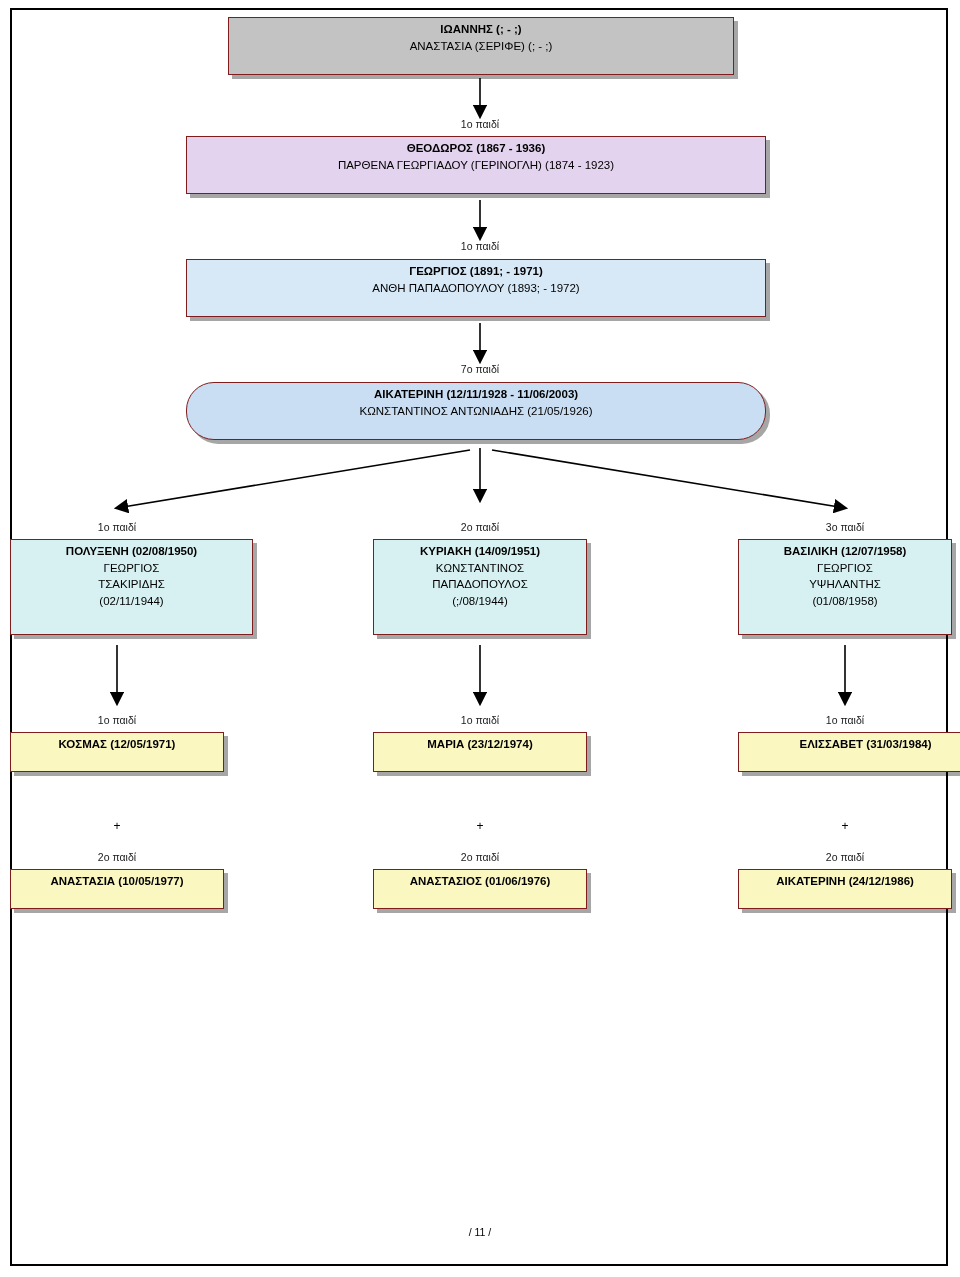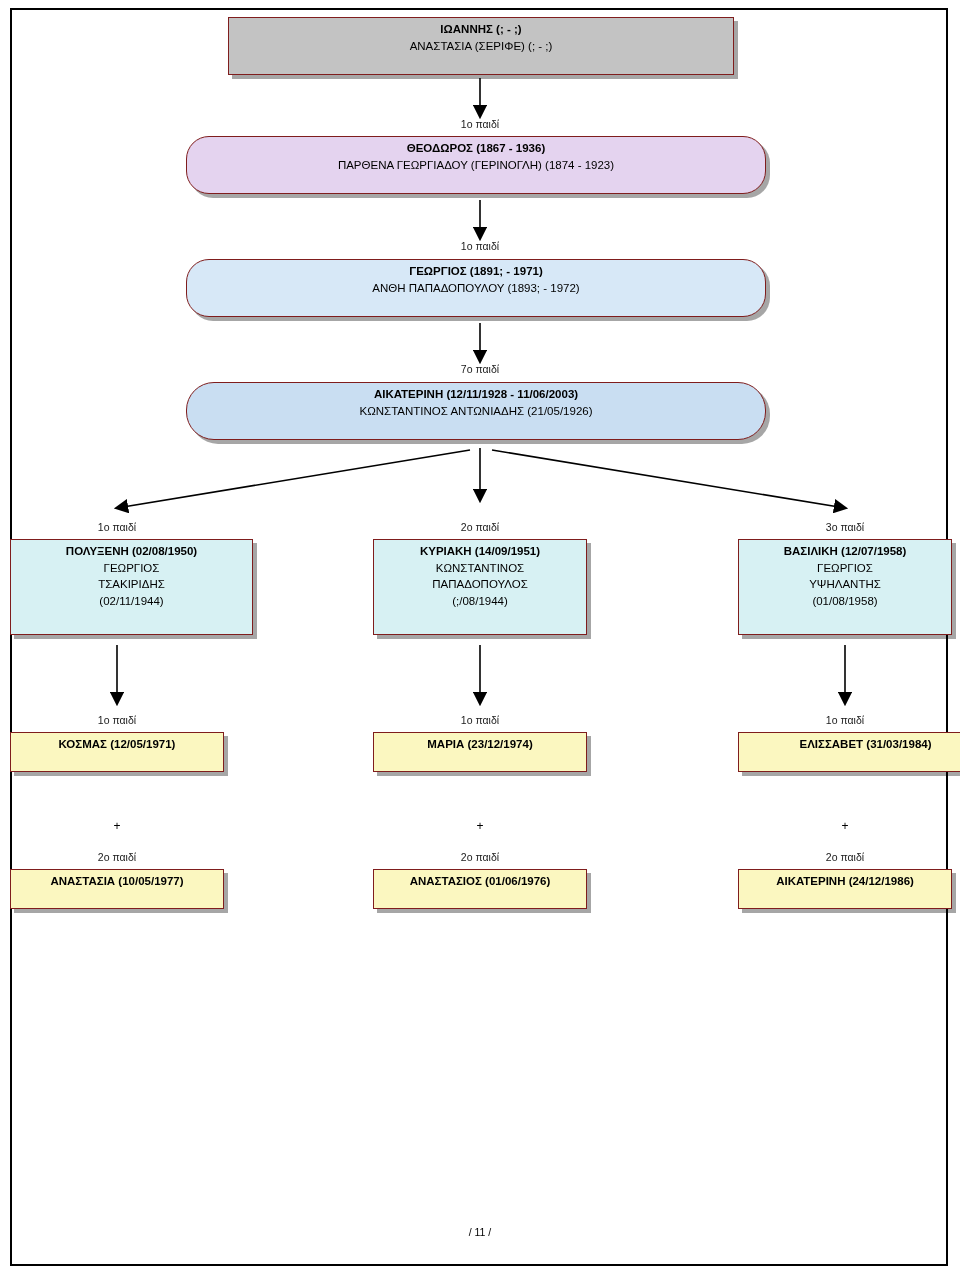--- a/index.html
+++ b/index.html
@@ -52,21 +52,21 @@
     white-space: nowrap;
   }
   .plus {
     position: absolute;
     font-size: 12px;
     color: #000;
     text-align: center;
   }
   .grey { background: #c3c3c3; }
   .purple { background: #e4d3ef; }
-  .blue-light { background: #d7e8f7; border-radius: 23px; }
+  .blue-light { background: #d7e8f7; }
   .blue { background: #c9def2; border-radius: 28px; }
   .cyan { background: #d7f1f3; }
   .yellow { background: #fbf7c0; }
   .footer {
     position: absolute;
     width: 100%;
     text-align: center;
     font-size: 10.5px;
     color: #000;
   }
@@ -103,21 +103,21 @@
     <line x1="480" y1="645" x2="480" y2="703" stroke="#000" stroke-width="1.6" marker-end="url(#ah)"></line>
     <line x1="845" y1="645" x2="845" y2="703" stroke="#000" stroke-width="1.6" marker-end="url(#ah)"></line>
   </svg>
 
   <div class="node grey" style="left:228px; top:17px; width:506px; height:58px;">
     <span class="line bold">ΙΩΑΝΝΗΣ  (; - ;)</span>
     <span class="line">ΑΝΑΣΤΑΣΙΑ  (ΣΕΡΙΦΕ) (; - ;)</span>
   </div>
 
   <div class="caption" style="left:420px; top:118px; width:120px;">1ο παιδί</div>
-  <div class="node purple" style="left:186px; top:136px; width:580px; height:58px;border-radius:23px;">
+  <div class="node purple" style="left:186px; top:136px; width:580px; height:58px;">
     <span class="line bold">ΘΕΟΔΩΡΟΣ  (1867 - 1936)</span>
     <span class="line">ΠΑΡΘΕΝΑ  ΓΕΩΡΓΙΑΔΟΥ (ΓΕΡΙΝΟΓΛΗ) (1874 - 1923)</span>
   </div>
 
   <div class="caption" style="left:420px; top:240px; width:120px;">1ο παιδί</div>
   <div class="node blue-light" style="left:186px; top:259px; width:580px; height:58px;">
     <span class="line bold">ΓΕΩΡΓΙΟΣ (1891; - 1971)</span>
     <span class="line">ΑΝΘΗ ΠΑΠΑΔΟΠΟΥΛΟΥ (1893; - 1972)</span>
   </div>
 

